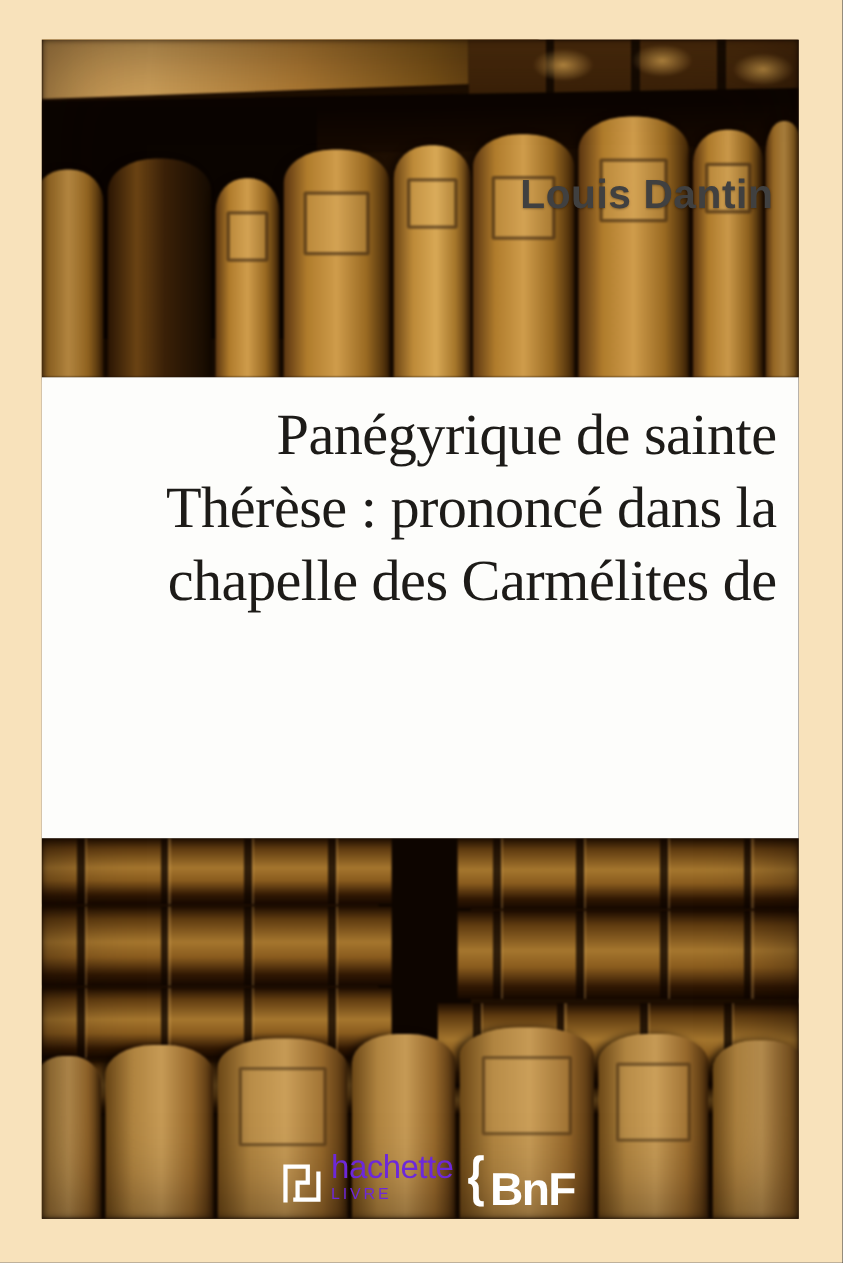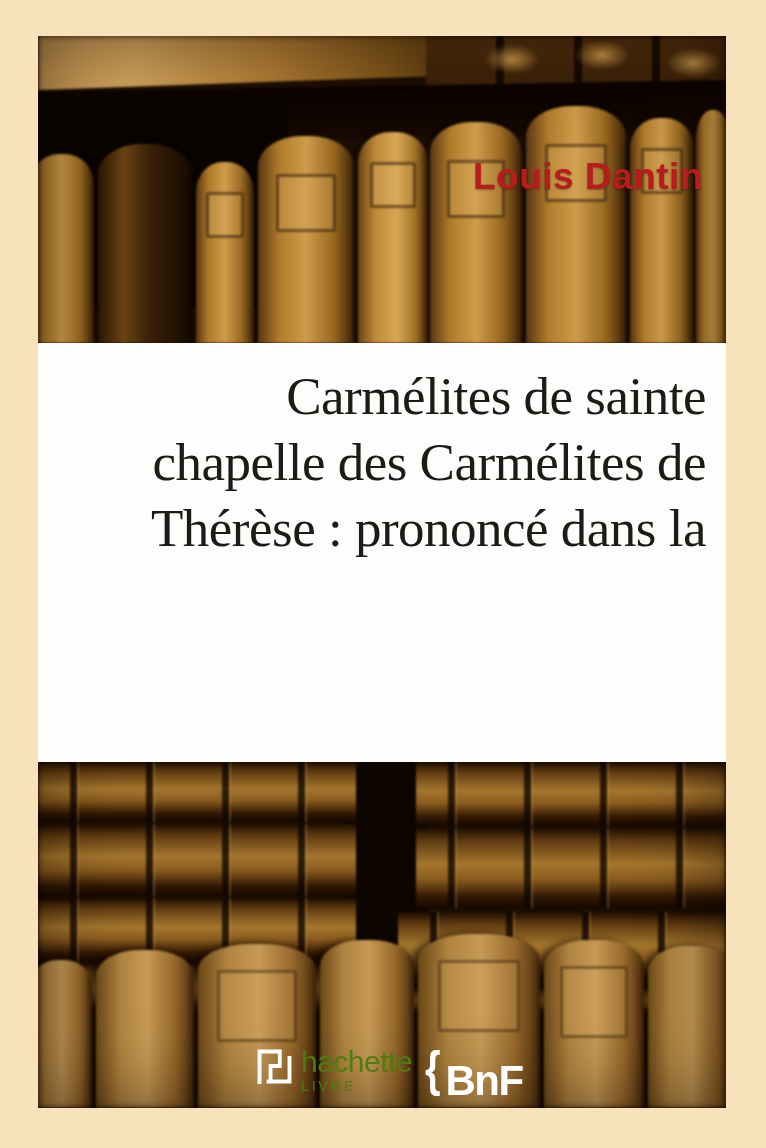--- a/index.html
+++ b/index.html
@@ -71,42 +71,42 @@
   }
   .spineB .lblB {
     margin:26px auto 0; width:62%; height:66px;
     border:3px solid rgba(35,17,3,.45);
     background:rgba(229,186,112,.16); border-radius:2px;
   }
 
   
   .author {
     position:absolute; top:156px; right:63px;
-    font-size:37px; font-weight:bold; color:#b91c1c; letter-spacing:.5px;
+    font-size:37px; font-weight:bold; color:#404040; letter-spacing:.5px;
     text-shadow:0 1px 2px rgba(20,8,0,.35);
     white-space:nowrap;
     text-align:right;
   }
   .title-panel {
     position:absolute; left:38px; top:343px; width:688px; height:419px;
     background:#fdfdfb;
   }
   .title-block {
     position:absolute; top:20px; right:20px; left:16px;
     text-align:right;
     font-family:"Liberation Serif","DejaVu Serif",serif;
     font-size:53px; line-height:66px; letter-spacing:-0.5px;
     color:#1d1b18; font-weight:400;
   }
   .title-line { white-space:nowrap; }
 
   
   .hachette-logo {
     position:absolute; left:256px; top:1048px;
-    display:flex; align-items:flex-start; color:#4d7c0f;
+    display:flex; align-items:flex-end; color:#6d28d9;
   }
   .hachette-logo svg { display:block; margin-right:8px; }
   .h-words { display:flex; flex-direction:column; }
   .h-name { font-size:30px; line-height:27px; letter-spacing:-0.5px; }
   .h-sub  { font-size:14.5px; letter-spacing:2.6px; margin-top:3px; }
   .bnf-logo {
     position:absolute; left:423px; top:1046px; height:46px;
     display:flex; align-items:center; color:#fff; font-weight:bold;
   }
   .bnf-brace {
@@ -186,23 +186,23 @@
       </div>
 
     </div>
     <div class="photo-vignette"></div>
   </div>
 
   <div class="author">Louis Dantin</div>
 
   <div class="title-panel">
     <div class="title-block">
-      <div class="title-line">Carmélites de sainte</div>
+      <div class="title-line">Panégyrique de sainte</div>
+      <div class="title-line">Thérèse : prononcé dans la</div>
       <div class="title-line">chapelle des Carmélites de</div>
-      <div class="title-line">Thérèse : prononcé dans la</div>
     </div>
   </div>
 
   <div class="hachette-logo">
     <svg width="37" height="37" viewBox="0 0 42 42">
       <g fill="none" stroke="#ffffff" stroke-width="4.4">
         <path d="M4 41 L4 4 L27 4 L27 20.5 L16.5 20.5 L16.5 38"></path>
         <path d="M12 38 L38 38 L38 9"></path>
       </g>
     </svg>

